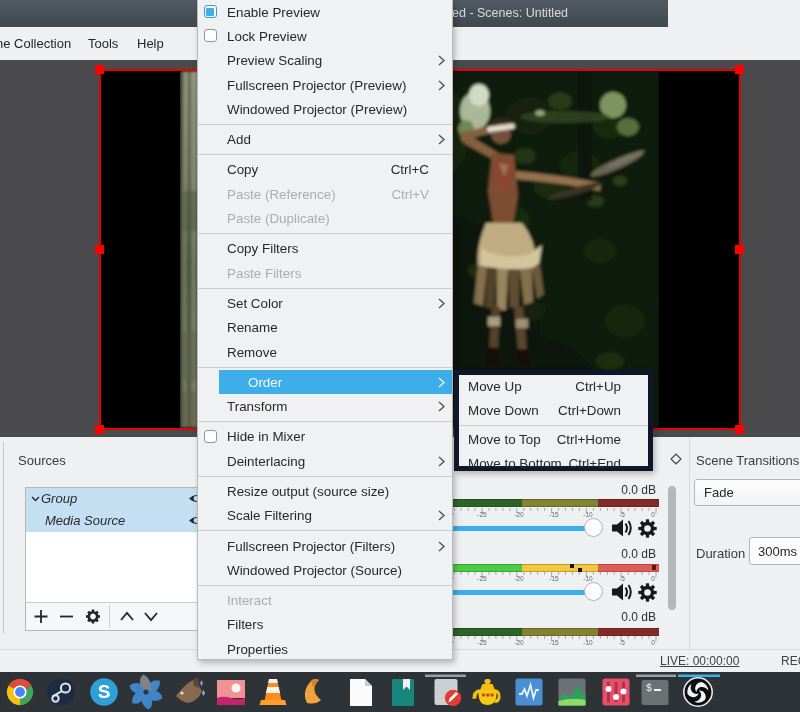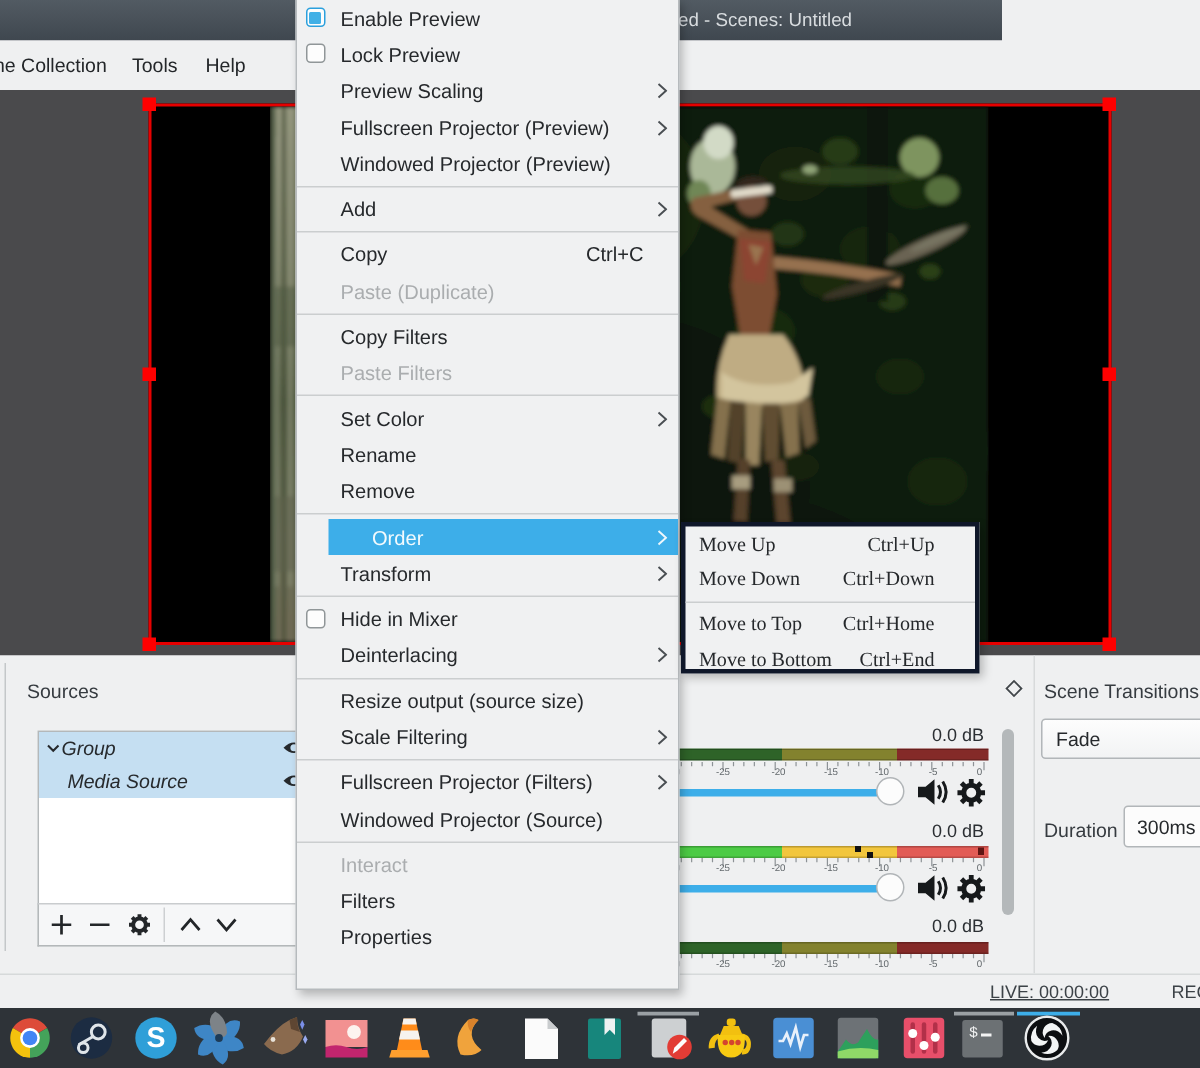--- a/index.html
+++ b/index.html
@@ -39,21 +39,21 @@
 .mi.dis{color:#aaadaf;}
 .mi.hl{background:#3daee9;color:#f3fafd;margin-left:21px;}
 .sep{position:relative;height:6px;}
 .sep::after{content:'';position:absolute;left:0;right:0;top:2.5px;height:1px;background:#cbcecf;}
 .cb{position:absolute;left:5.5px;top:50%;margin-top:-7px;width:13px;height:13px;border-radius:3px;box-sizing:border-box;}
 .cb.un{border:1.5px solid #909698;background:#fdfdfd;}
 .cb.ck{border:1.5px solid #2ba0dd;background:#fdfdfd;}
 .cb.ck::after{content:'';position:absolute;left:1.5px;top:1.5px;right:1.5px;bottom:1.5px;background:#41b0e6;border-radius:1px;}
 .arr{position:absolute;right:7px;top:50%;margin-top:-5.5px;}
 
-#submenu{left:454px;top:348px;width:199px;height:101px;background:#f0f1f2;border:3px solid #0f172a;box-sizing:border-box;z-index:11;box-shadow:2px 3px 6px rgba(0,0,0,.25);font-family:Liberation Serif, serif;}
+#submenu{left:454px;top:370px;width:199px;height:101px;background:#f0f1f2;border:5px solid #0f172a;box-sizing:border-box;z-index:11;box-shadow:2px 3px 6px rgba(0,0,0,.25);}
 .si{position:relative;height:23.6px;display:flex;align-items:center;padding-left:9px;font-size:13.4px;color:#26292c;}
 .si .sc{position:absolute;right:27px;}
 </style></head><body>
 <div id="screen">
 
 <div id="titlebar" class="abs">
       <span class="tt">ed - Scenes: Untitled</span>
     </div>
 
 <div id="menubar" class="abs">
@@ -665,20 +665,24 @@
         <svg class="arr" width="7" height="11" viewBox="0 0 7 11">
           <path d="M1 1 L6 5.5 L1 10" stroke="#4a4f53" stroke-width="1.3" fill="none"></path>
         </svg>
       </div>
   <div class="sep"></div>
   <div class="mi">
         <span>Copy</span>
         <span class="sc">Ctrl+C</span>
       </div>
   <div class="mi dis">
+        <span>Paste (Reference)</span>
+        <span class="sc">Ctrl+V</span>
+      </div>
+  <div class="mi dis">
         <span>Paste (Duplicate)</span>
       </div>
   <div class="sep"></div>
   <div class="mi">
         <span>Copy Filters</span>
       </div>
   <div class="mi dis">
         <span>Paste Filters</span>
       </div>
   <div class="sep"></div>

